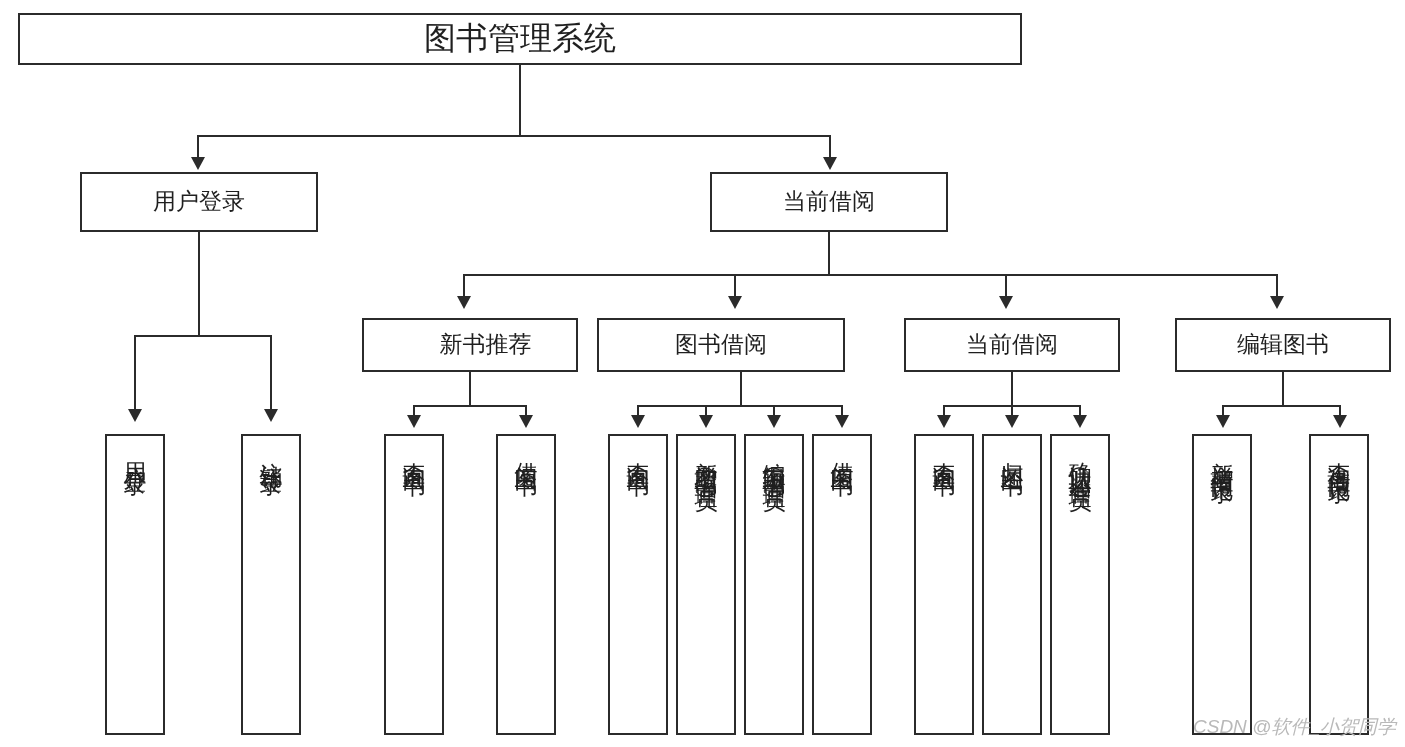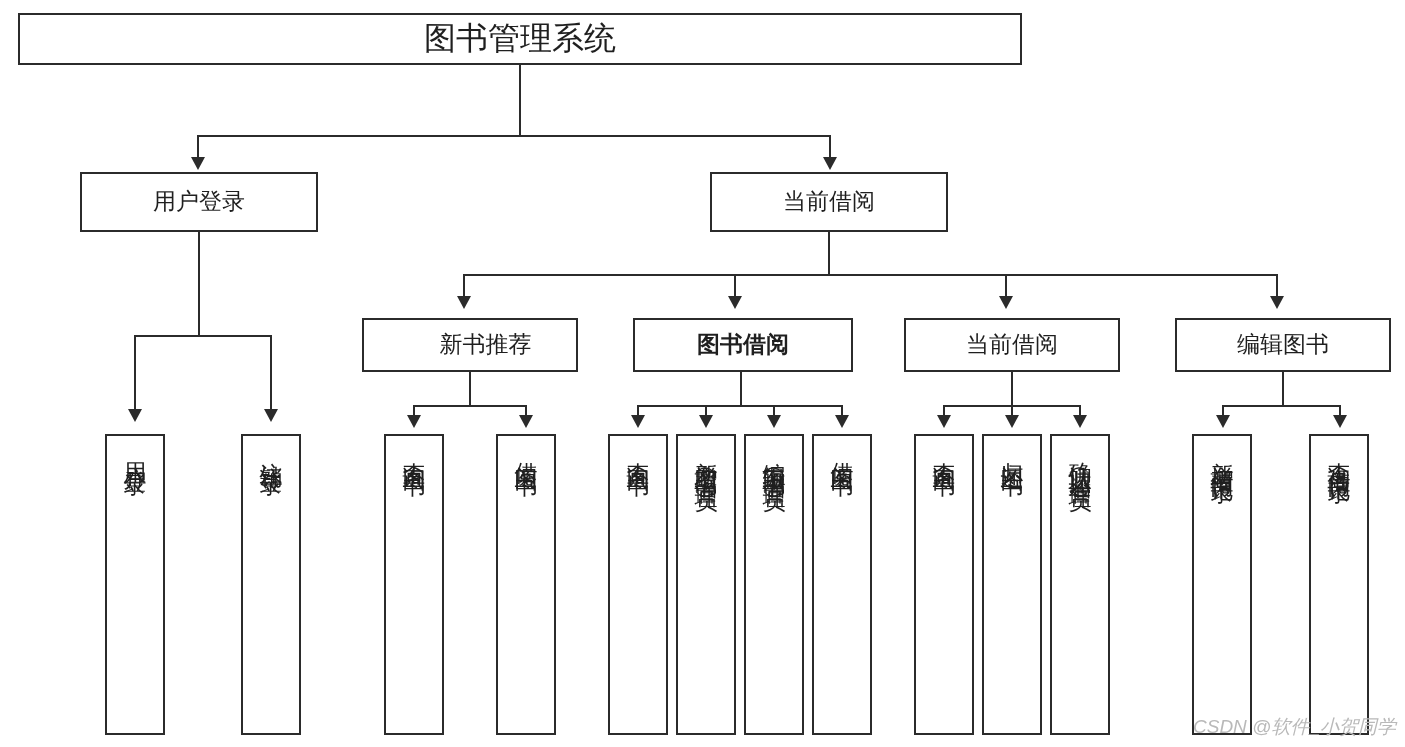--- a/index.html
+++ b/index.html
@@ -113,21 +113,21 @@
   <div class="vline" style="left:734px;top:274px;height:24px;"></div>
   <div class="arrow" style="left:728px;top:296px;"></div>
   <div class="vline" style="left:1005px;top:274px;height:24px;"></div>
   <div class="arrow" style="left:999px;top:296px;"></div>
   <div class="vline" style="left:1276px;top:274px;height:24px;"></div>
   <div class="arrow" style="left:1270px;top:296px;"></div>
 
   <div class="node horiz" style="left:362px;top:318px;width:216px;height:54px;padding-left:31px;">
     <span class="label">新书推荐</span>
   </div>
-  <div class="node horiz" style="left:633px;top:318px;width:220px;height:54px;font-weight:bold;">
+  <div class="node horiz" style="left:597px;top:318px;width:248px;height:54px;">
     <span class="label">图书借阅</span>
   </div>
   <div class="node horiz" style="left:904px;top:318px;width:216px;height:54px;text-align:right;">
     <span class="label">当前借阅</span>
   </div>
   <div class="node horiz" style="left:1175px;top:318px;width:216px;height:54px;">
     <span class="label">编辑图书</span>
   </div>
 
   <div class="vline" style="left:469px;top:372px;height:35px;"></div>

